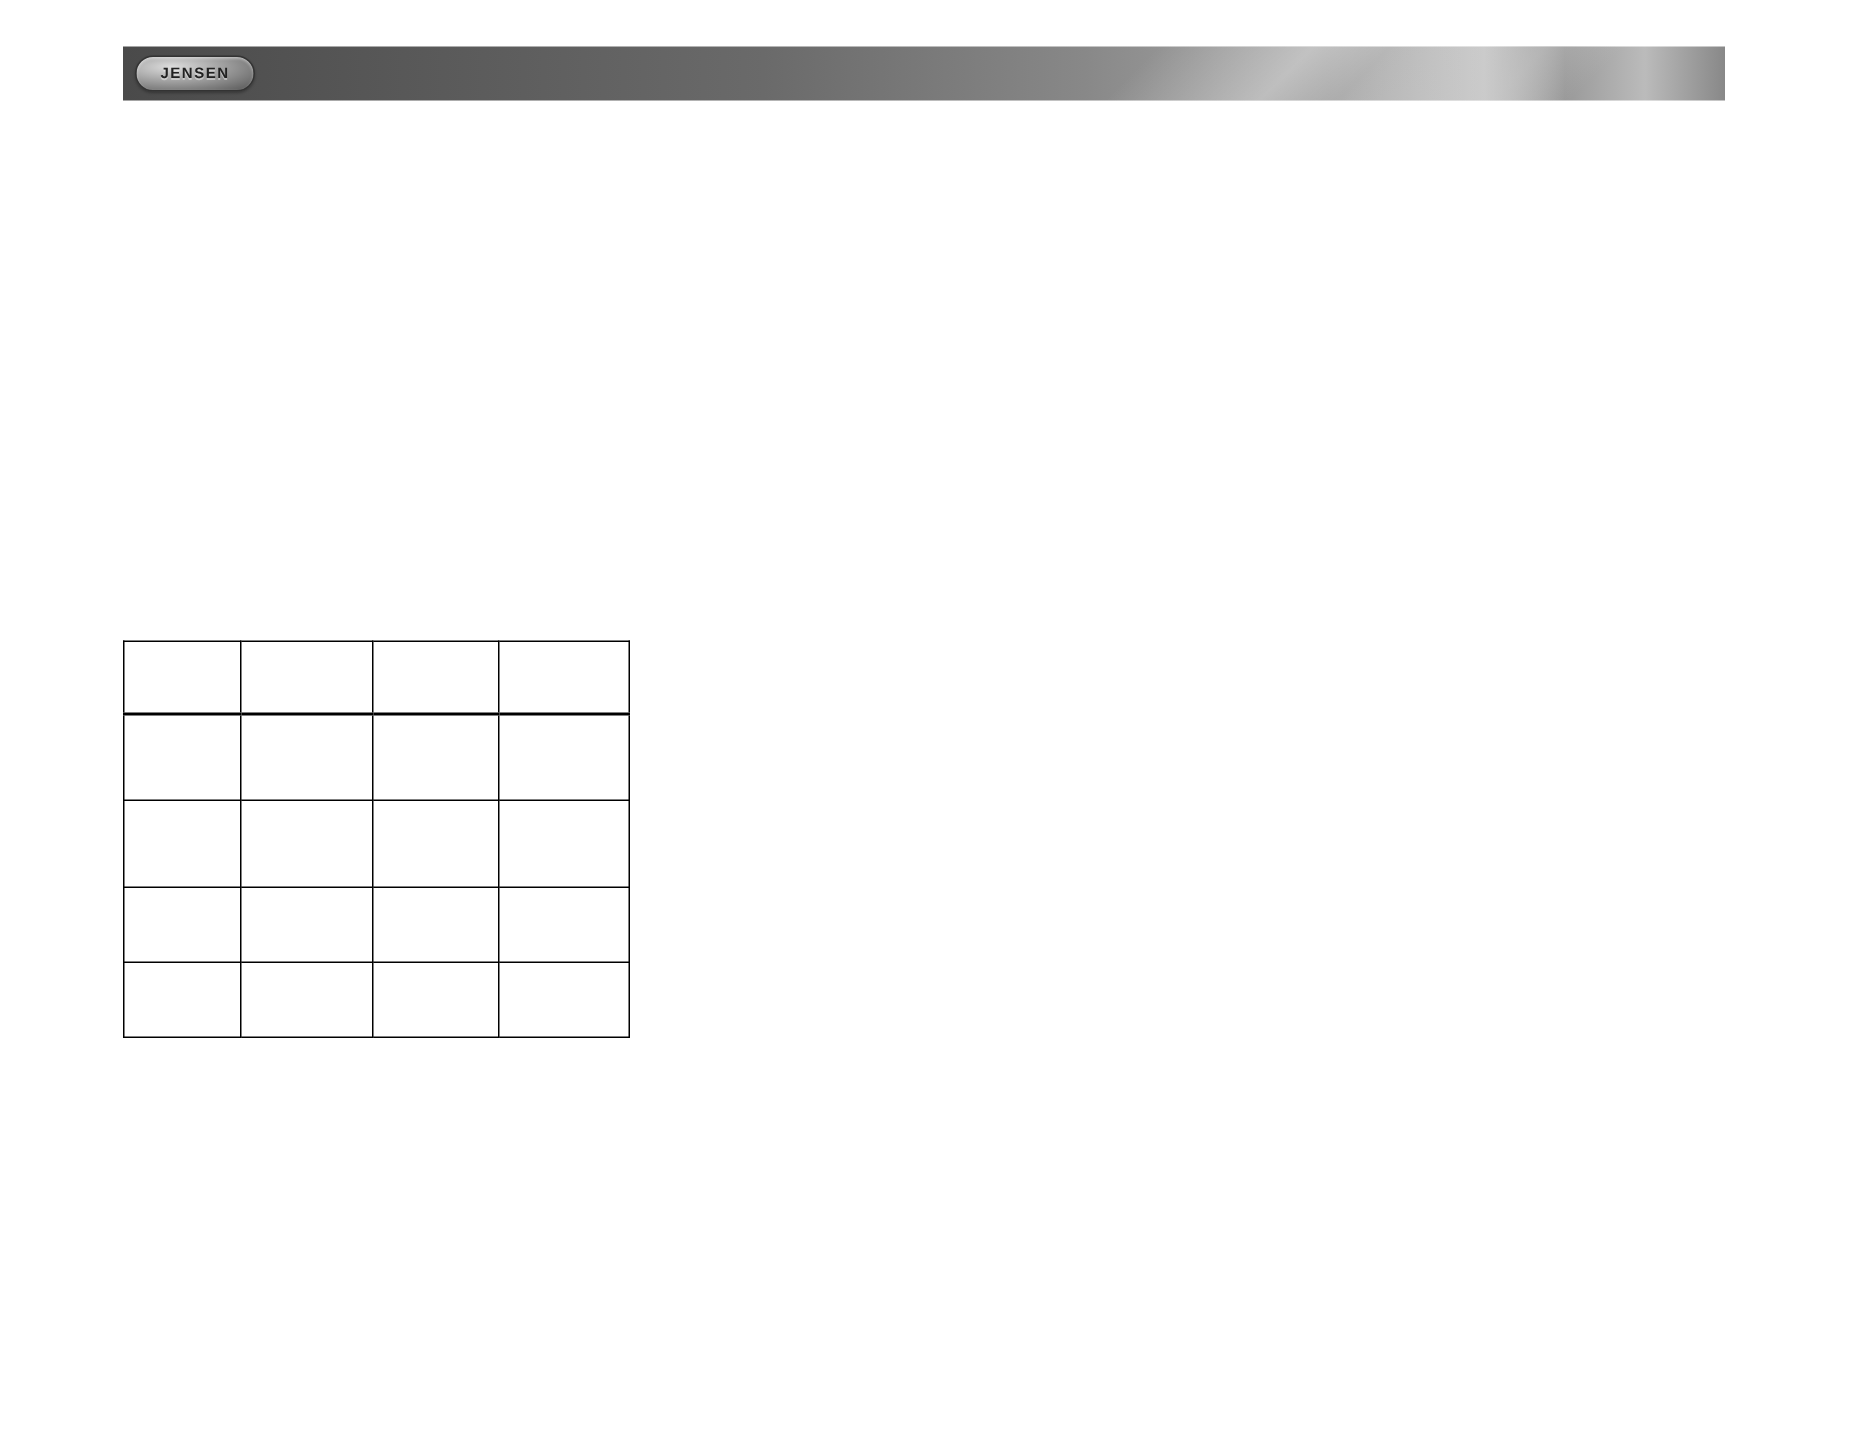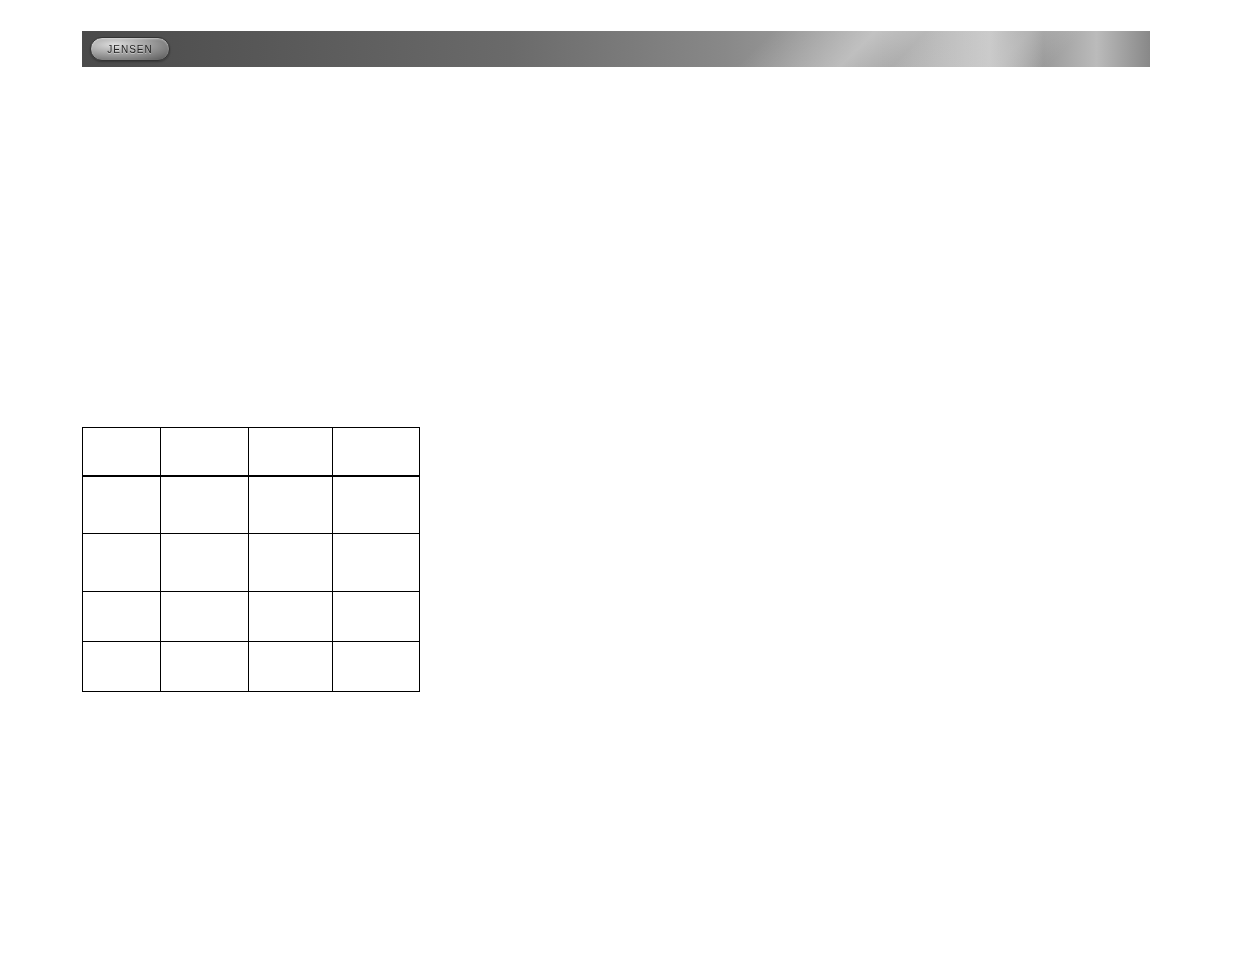--- a/index.html
+++ b/index.html
@@ -39,21 +39,21 @@
     background: radial-gradient(ellipse at 30% 30%, #ddd 0%, #999 50%, #555 100%);
     border-radius: 12px / 50%;
     display: flex;
     align-items: center;
     justify-content: center;
     border: 1px solid #333;
     box-shadow: inset 0 1px 2px rgba(255,255,255,0.5), 0 1px 2px rgba(0,0,0,0.3);
   }
   .logo-text {
     font-size: 10px;
-    font-weight: normal;
+    font-weight: bold;
     letter-spacing: 1px;
     color: #222;
     text-shadow: 0 1px 0 rgba(255,255,255,0.4);
   }
   .content-area {
     padding-top: 360px;
   }
   .data-table {
     border-collapse: collapse;
     width: 338px;

